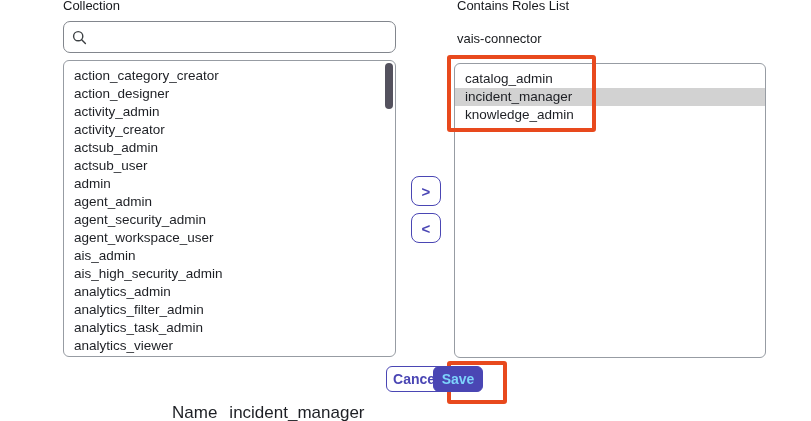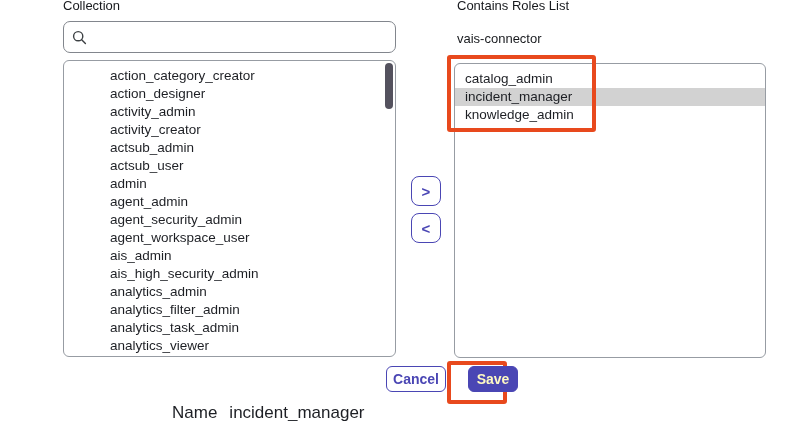--- a/index.html
+++ b/index.html
@@ -54,21 +54,21 @@
   }
   .listbox .row{
     display:block;
     font-size:13.5px;
     line-height:18px;
     padding-left:10px;
     white-space:nowrap;
     cursor:default;
   }
   .listbox .row.selected{background:var(--selected);}
-  #collection-list{left:24px;top:60px;width:333px;height:297px;padding-left:36px;}
+  #collection-list{left:24px;top:60px;width:333px;height:297px;}
   #roles-list{left:415px;top:63px;width:312px;height:295px;}
   .scroll-thumb{
     position:absolute;
     left:346px;top:63px;width:8px;height:46px;
     background:#54525e;border-radius:4px;
   }
   
   .xfer{
     position:absolute;
     left:372px;width:30px;height:30px;
@@ -102,22 +102,22 @@
     font-size:14px;font-weight:bold;
     display:flex;align-items:center;justify-content:center;
     cursor:pointer;
   }
   #cancel-btn{
     left:347px;width:60px;
     background:#fff;color:var(--accent);
     border:1.5px solid var(--accent);
   }
   #save-btn{
-    left:429px;width:50px;
-    background:var(--accent);color:#fef9c3;
+    left:394px;width:50px;
+    background:var(--accent);color:#7dd3fc;
     border:1px solid var(--accent);
     z-index:6;
   }
   
   .name-row{
     position:absolute;left:133px;top:403px;
     font-size:17px;
   }
   .name-row .name-value{margin-left:12px;}
 </style>

